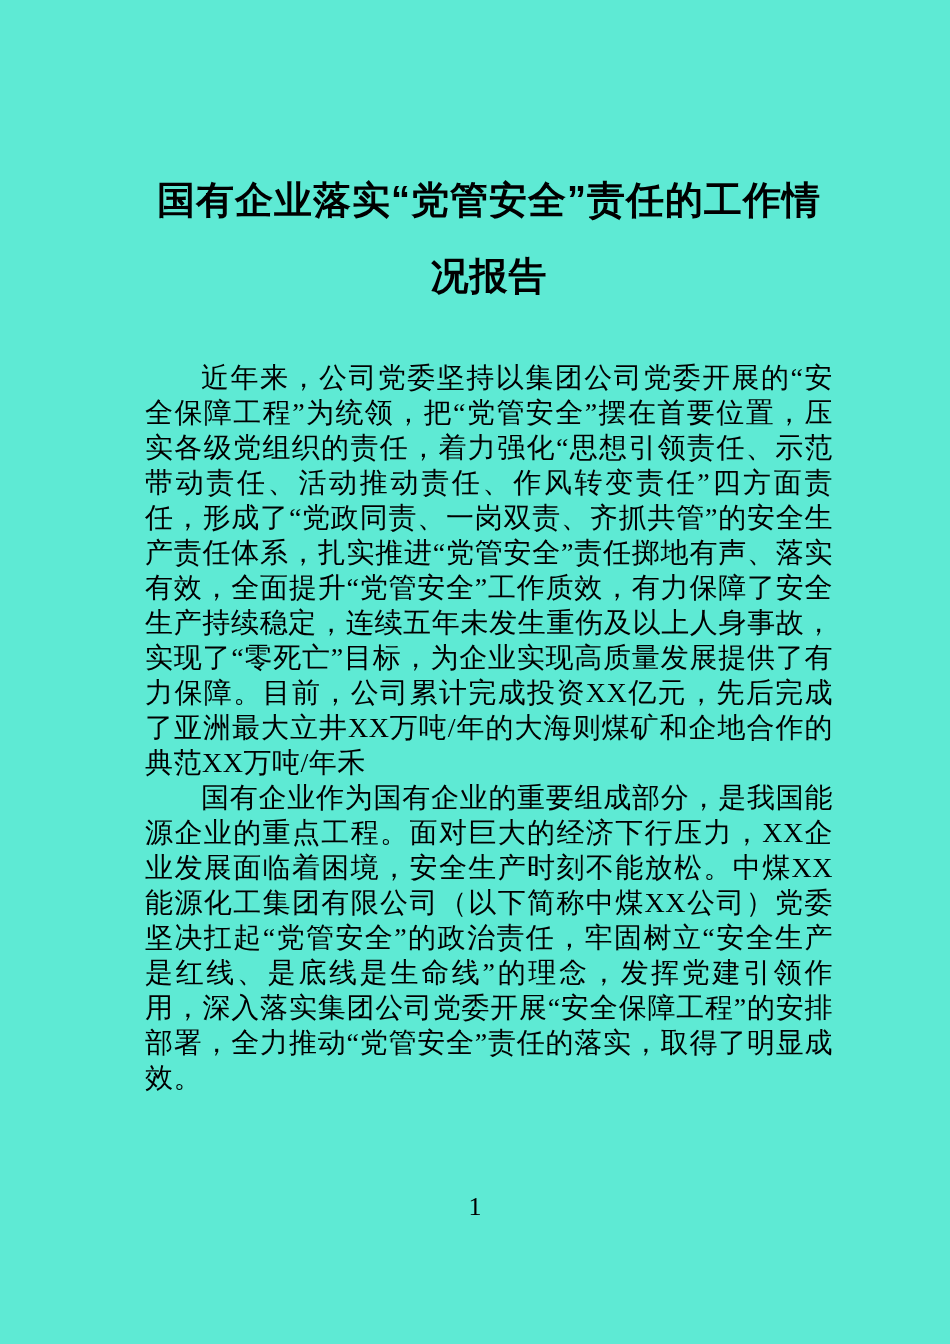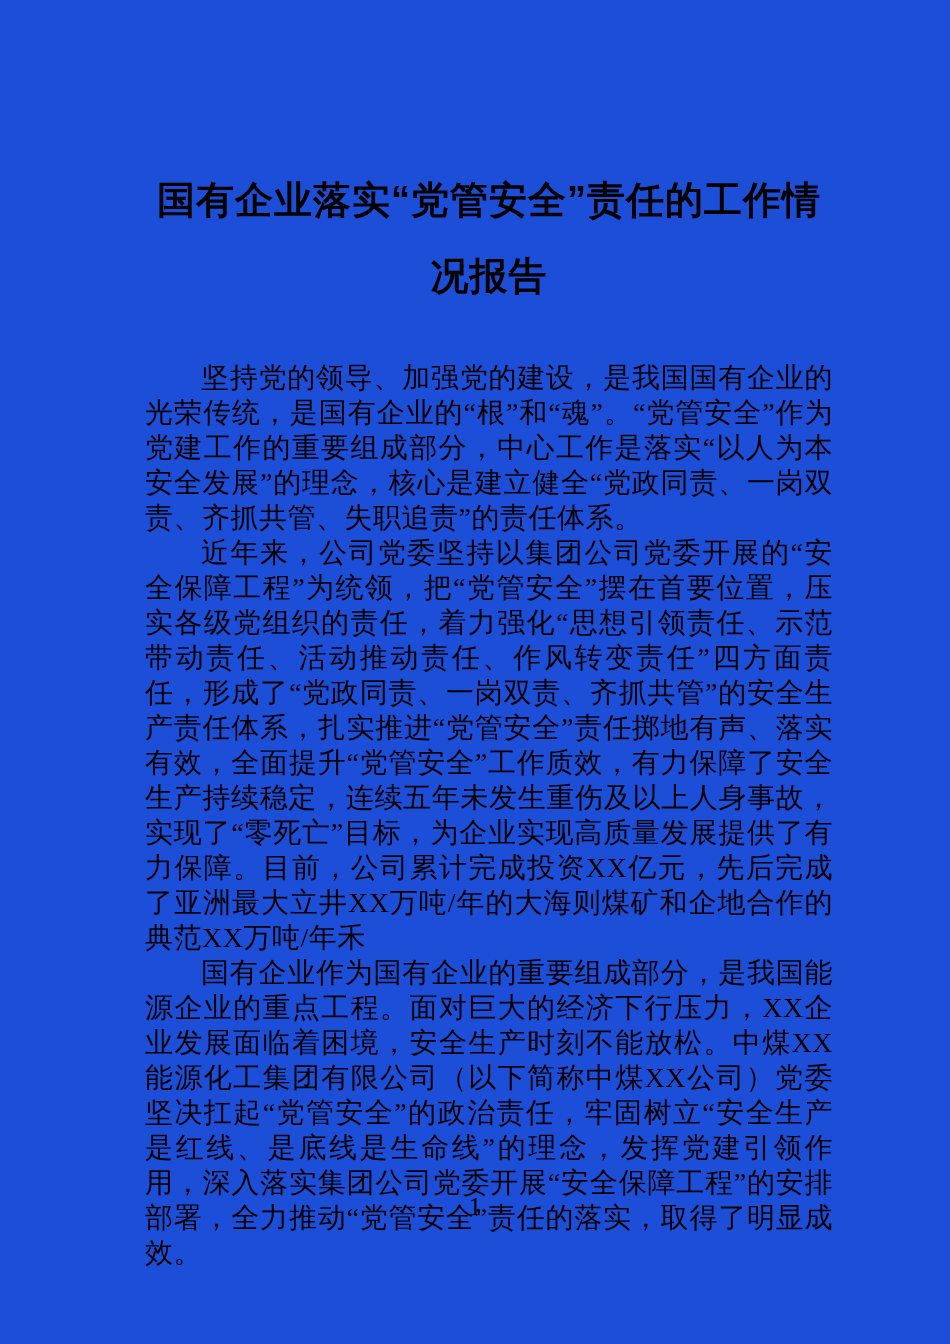--- a/index.html
+++ b/index.html
@@ -4,21 +4,21 @@
 <style>
   html, body {
     margin: 0;
     padding: 0;
     background: #ffffff;
   }
   .page {
     position: relative;
     width: 950px;
     height: 1344px;
-    background: #1d4ed8;
+    background: #5eead4;
     box-sizing: border-box;
     padding: 162px 117px 0 145px;
     color: #000000;
     font-family: "Liberation Serif", "DejaVu Serif", serif;
     overflow: hidden;
   }
   .doc-title {
     margin: 0 auto 46px auto;
     max-width: 670px;
     font-family: "Liberation Sans", "DejaVu Sans", sans-serif;
@@ -49,20 +49,19 @@
   }
 </style>
 </head>
 <body>
 
 <div class="page">
 
   <h1 class="doc-title">国有企业落实“党管安全”责任的工作情况报告</h1>
 
   <div class="doc-body">
-    <p>坚持党的领导、加强党的建设，是我国国有企业的光荣传统，是国有企业的“根”和“魂”。“党管安全”作为党建工作的重要组成部分，中心工作是落实“以人为本安全发展”的理念，核心是建立健全“党政同责、一岗双责、齐抓共管、失职追责”的责任体系。</p>
     <p>近年来，公司党委坚持以集团公司党委开展的“安全保障工程”为统领，把“党管安全”摆在首要位置，压实各级党组织的责任，着力强化“思想引领责任、示范带动责任、活动推动责任、作风转变责任”四方面责任，形成了“党政同责、一岗双责、齐抓共管”的安全生产责任体系，扎实推进“党管安全”责任掷地有声、落实有效，全面提升“党管安全”工作质效，有力保障了安全生产持续稳定，连续五年未发生重伤及以上人身事故，实现了“零死亡”目标，为企业实现高质量发展提供了有力保障。目前，公司累计完成投资XX亿元，先后完成了亚洲最大立井XX万吨/年的大海则煤矿和企地合作的典范XX万吨/年禾</p>
     <p>国有企业作为国有企业的重要组成部分，是我国能源企业的重点工程。面对巨大的经济下行压力，XX企业发展面临着困境，安全生产时刻不能放松。中煤XX能源化工集团有限公司（以下简称中煤XX公司）党委坚决扛起“党管安全”的政治责任，牢固树立“安全生产是红线、是底线是生命线”的理念，发挥党建引领作用，深入落实集团公司党委开展“安全保障工程”的安排部署，全力推动“党管安全”责任的落实，取得了明显成效。</p>
   </div>
 
   <div class="page-number">1</div>
 
 </div>
 
 </body></html>

